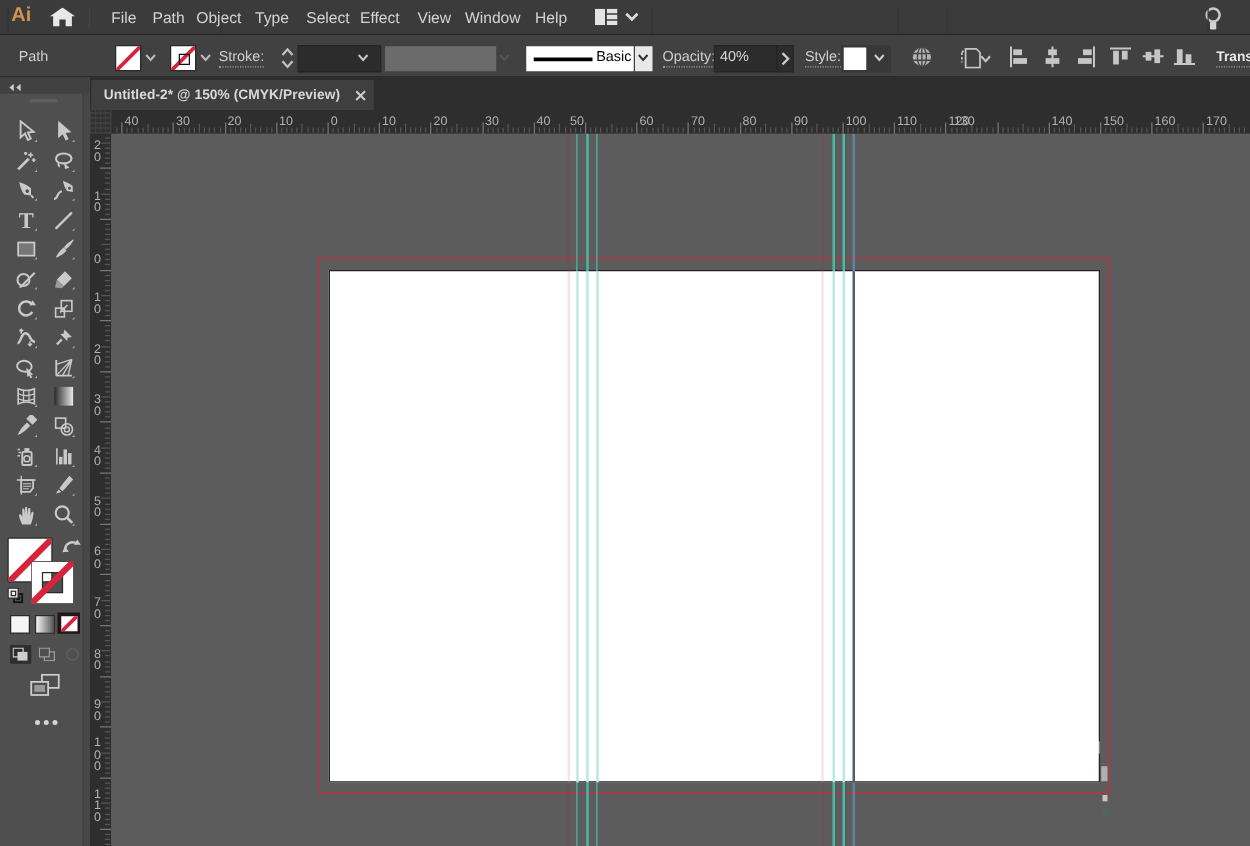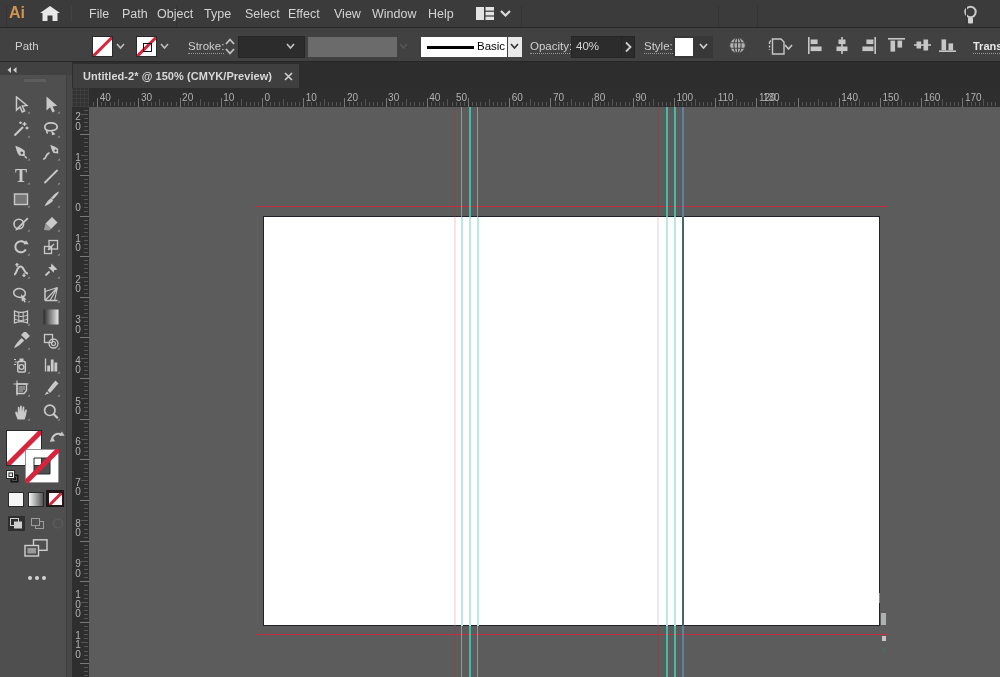--- a/index.html
+++ b/index.html
@@ -82,21 +82,21 @@
   </svg>
 
 <div class="swatchbox" style="left:137px;top:37px;">
     <div class="redline"></div>
   <div style="position:absolute;left:5.5px;top:5.5px;width:7px;height:7px;border:1.4px solid #111;"></div>
 </div>
 <svg class="chev" style="left:160px;top:42px;" viewBox="0 0 9 9">
     <path d="M1 2 L4.5 6 L8 2" stroke="#bdbdbd" stroke-width="1.6" fill="none"></path>
   </svg>
 <div class="cb-divider" style="left:176px;"></div>
-<div class="cb-label" style="left:188px;top:40px;"><span class="dotted-u">Stroke:</span></div>
+<div class="cb-label" style="left:175px;top:40px;"><span class="dotted-u">Stroke:</span></div>
 
 <svg class="abs" style="left:223px;top:37px;" width="14" height="19" viewBox="0 0 14 19">
   <path d="M3 7 L7 2.5 L11 7" stroke="#c2c2c2" stroke-width="1.8" fill="none"></path>
   <path d="M3 12 L7 16.5 L11 12" stroke="#c2c2c2" stroke-width="1.8" fill="none"></path>
 </svg>
 <div class="abs" style="left:239px;top:37px;width:65px;height:20px;background:#2c2c2c;box-shadow:0 0 0 1px #252525;"></div>
 <svg class="chev" style="left:286px;top:42px;" viewBox="0 0 9 9">
     <path d="M1 2 L4.5 6 L8 2" stroke="#c6c6c6" stroke-width="1.6" fill="none"></path>
   </svg>
 

